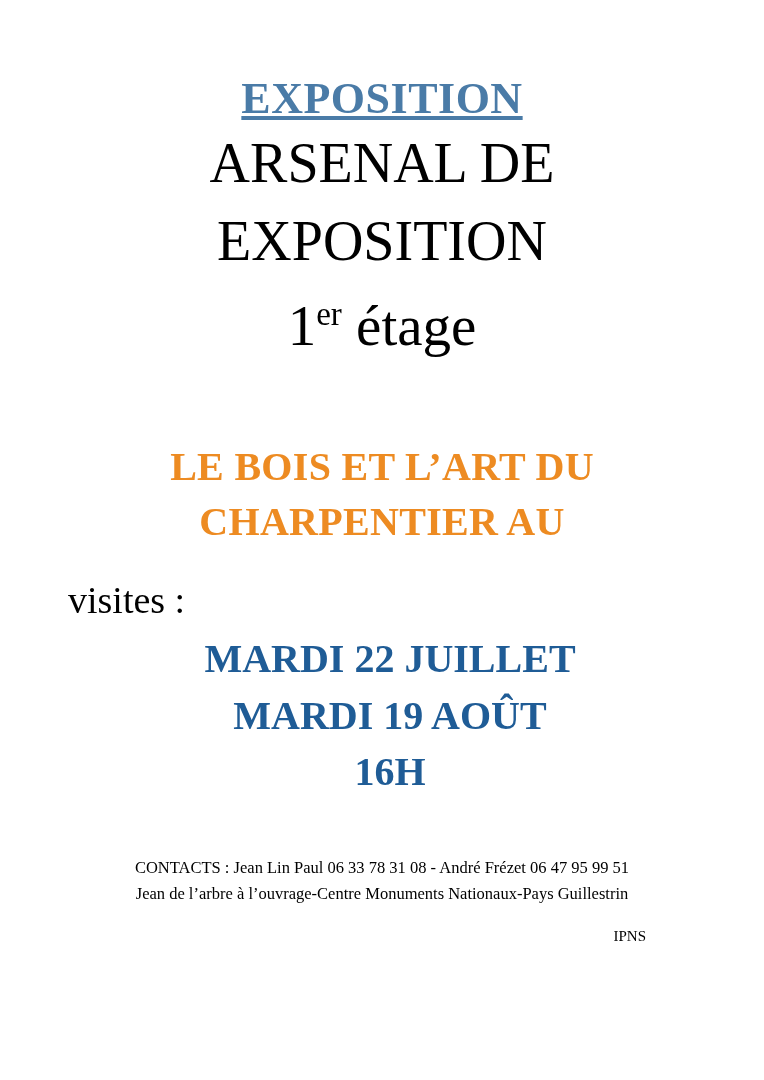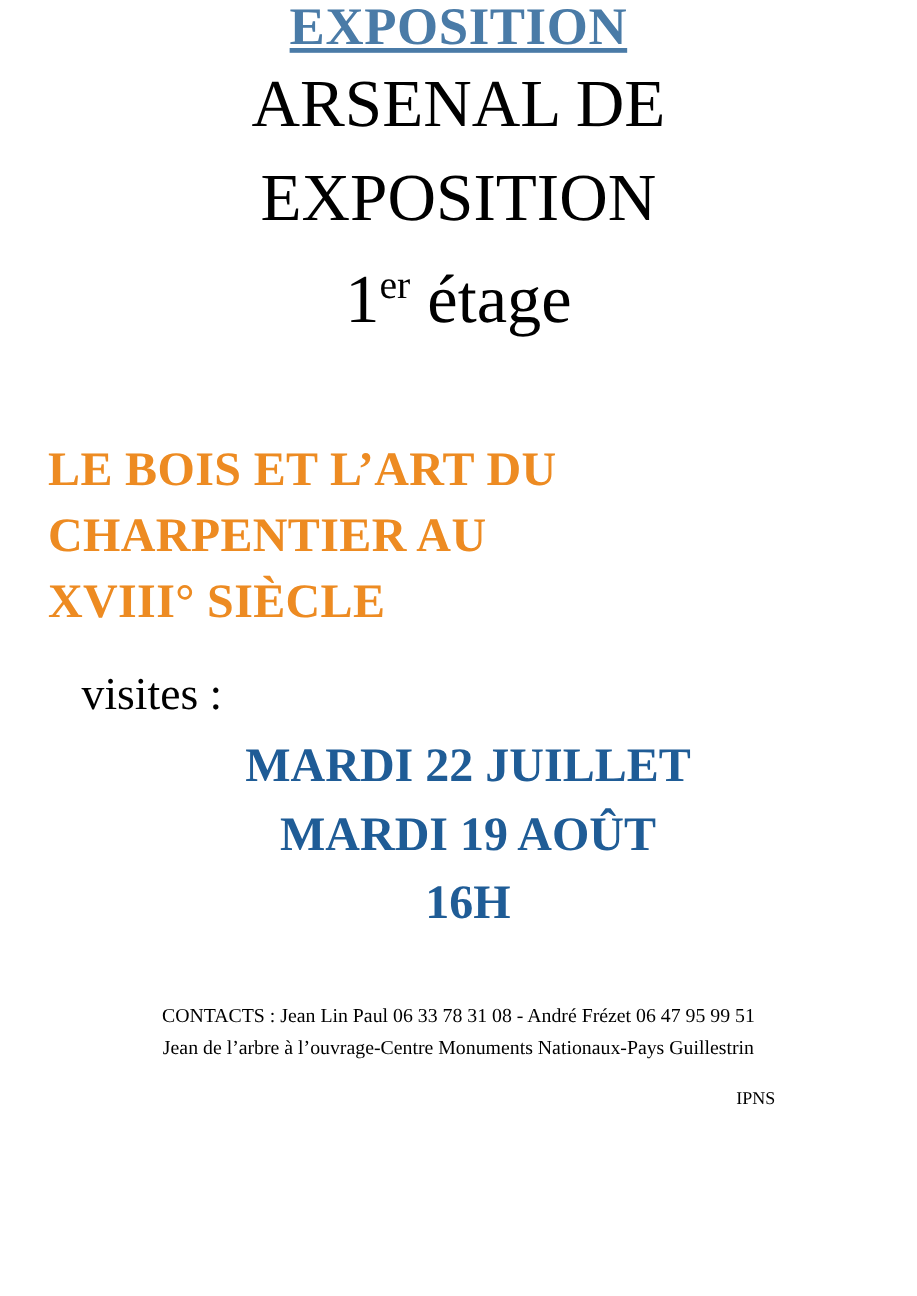--- a/index.html
+++ b/index.html
@@ -17,20 +17,21 @@
   .page {
     position: relative;
     width: 764px;
     height: 1080px;
     box-sizing: border-box;
     padding: 0 40px;
   }
 
   .header-block {
     text-align: center;
+    padding-top: 76px;
   }
   .title-exposition {
     font-size: 44px;
     font-weight: bold;
     color: #4a7ba7;
     text-decoration: underline;
     line-height: 1.06;
     letter-spacing: 0.5px;
   }
   .title-arsenal {
@@ -45,20 +46,21 @@
     color: #000000;
     margin-top: 14px;
   }
   .title-floor sup {
     font-size: 0.58em;
     vertical-align: super;
     line-height: 0;
   }
 
   .subject-block {
+    text-align: center;
     margin-top: 78px;
     color: #ED8B22;
     font-size: 40px;
     font-weight: bold;
     line-height: 1.38;
     letter-spacing: 0.3px;
   }
 
   .visits-label {
     margin-top: 30px;
@@ -102,21 +104,20 @@
   <div class="header-block">
     <div class="title-exposition">EXPOSITION</div>
     <div class="title-arsenal">ARSENAL DE</div>
     <div class="title-arsenal">EXPOSITION</div>
     <div class="title-floor"><span>1</span><sup>er</sup> <span>étage</span></div>
   </div>
 
   <div class="subject-block">
     <div>LE BOIS ET L’ART DU</div>
     <div>CHARPENTIER AU</div>
-    <div>XVIII° SIÈCLE</div>
   </div>
 
   <div class="visits-label">visites :</div>
 
   <div class="dates-block">
     <div>MARDI  22 JUILLET</div>
     <div>MARDI 19 AOÛT</div>
     <div>16H</div>
   </div>
 

